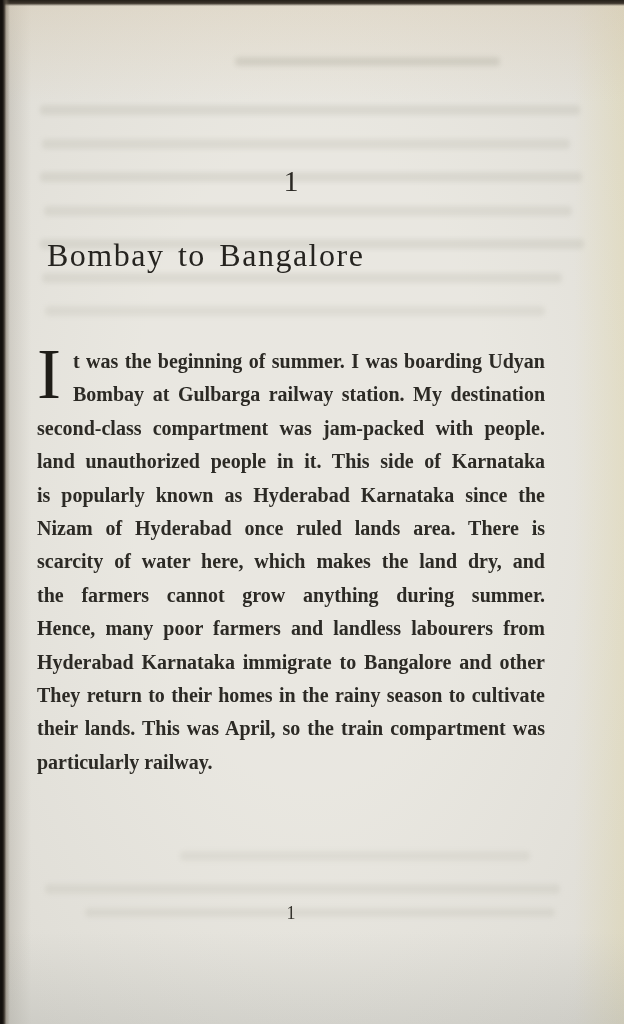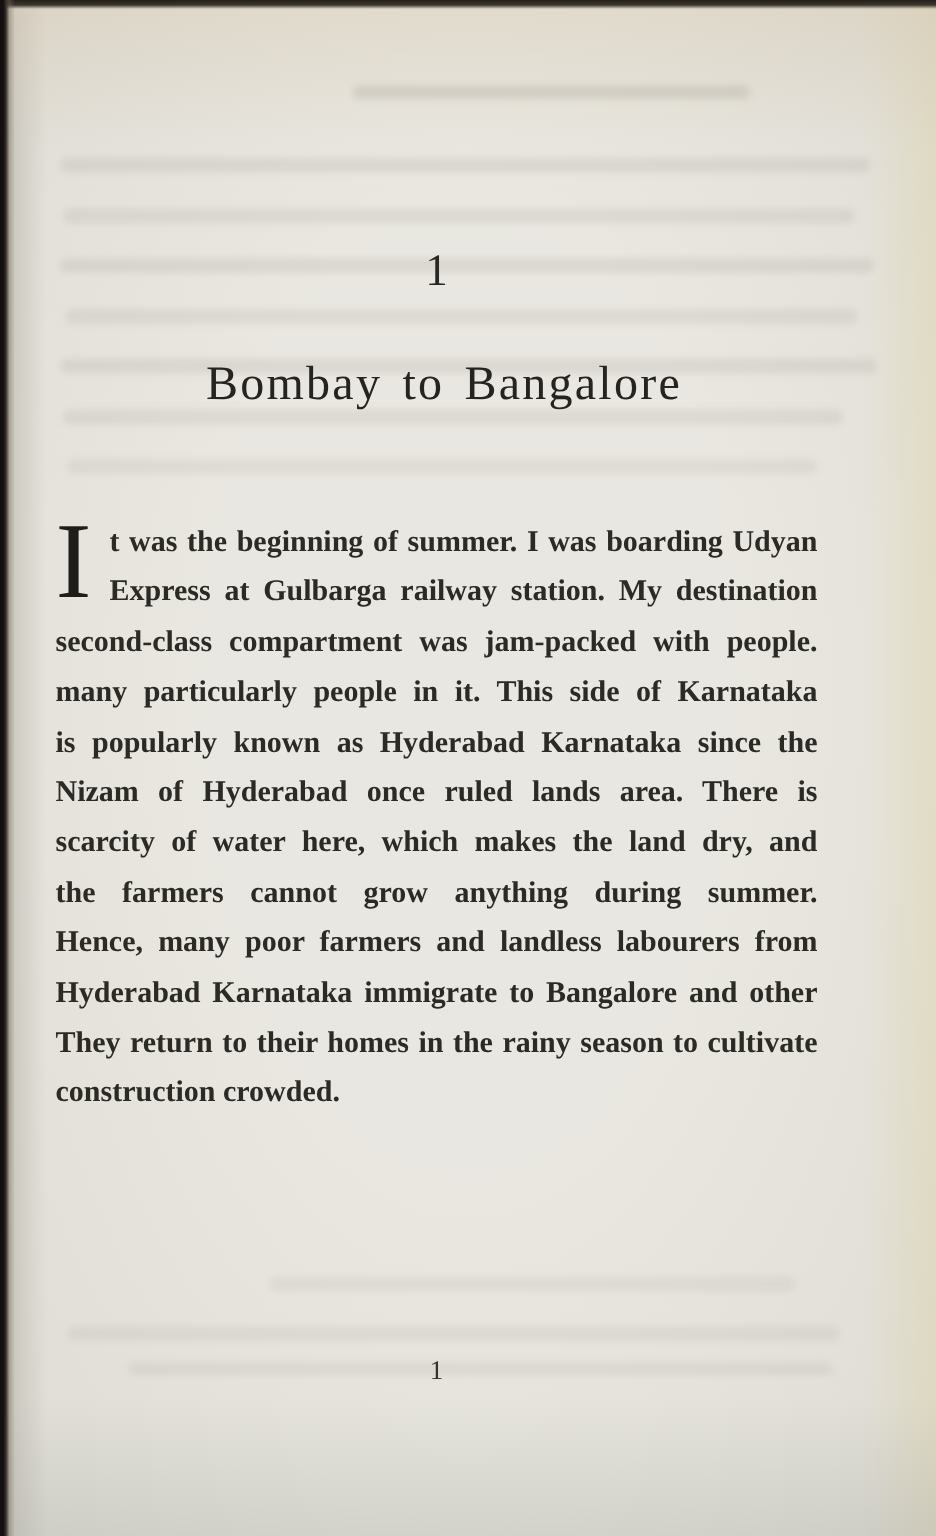--- a/index.html
+++ b/index.html
@@ -42,21 +42,21 @@
   .column {
     position: absolute; left: 37px; top: 0; width: 508px; height: 100%; z-index: 2;
   }
 
   .chapter-number {
     position: absolute; top: 165px; width: 100%;
     text-align: center; font-size: 30px; line-height: 32px; color: #2a2823;
   }
   .chapter-title {
     position: absolute; top: 237px; width: 100%;
-    text-align: center; font-size: 32px; line-height: 36px;
+    font-size: 32px; line-height: 36px;
     letter-spacing: 1.5px; word-spacing: 4px; color: #262420;
     padding-left: 10px; box-sizing: border-box;
   }
 
   .body {
     position: absolute; top: 345px; width: 100%;
     font-size: 20px; line-height: 33.4px;
     color: #2c2a25;
   }
   .line {
@@ -103,29 +103,30 @@
 
   <div class="column">
 
     <div class="chapter-number">1</div>
 
     <div class="chapter-title">Bombay to Bangalore</div>
 
     <div class="body">
       <span class="drop-cap">I</span>
       <div class="line">t was the beginning of summer. I was boarding Udyan</div>
-      <div class="line">Express at Gulbarga railway station. My destination</div>
+      <div class="line">Bombay at Gulbarga railway station. My destination</div>
       <div class="line">second-class compartment was jam-packed with people.</div>
-      <div class="line">many particularly people in it. This side of Karnataka</div>
+      <div class="line">land unauthorized people in it. This side of Karnataka</div>
       <div class="line">is popularly known as Hyderabad Karnataka since the</div>
       <div class="line">Nizam of Hyderabad once ruled lands area. There is</div>
       <div class="line">scarcity of water here, which makes the land dry, and</div>
       <div class="line">the farmers cannot grow anything during summer.</div>
       <div class="line">Hence, many poor farmers and landless labourers from</div>
       <div class="line">Hyderabad Karnataka immigrate to Bangalore and other</div>
       <div class="line">They return to their homes in the rainy season to cultivate</div>
-      <div class="line last">construction crowded.</div>
+      <div class="line">their lands. This was April, so the train compartment was</div>
+      <div class="line last">particularly railway.</div>
     </div>
 
     <div class="page-number">1</div>
 
   </div>
 </div>
 
 </body></html>

